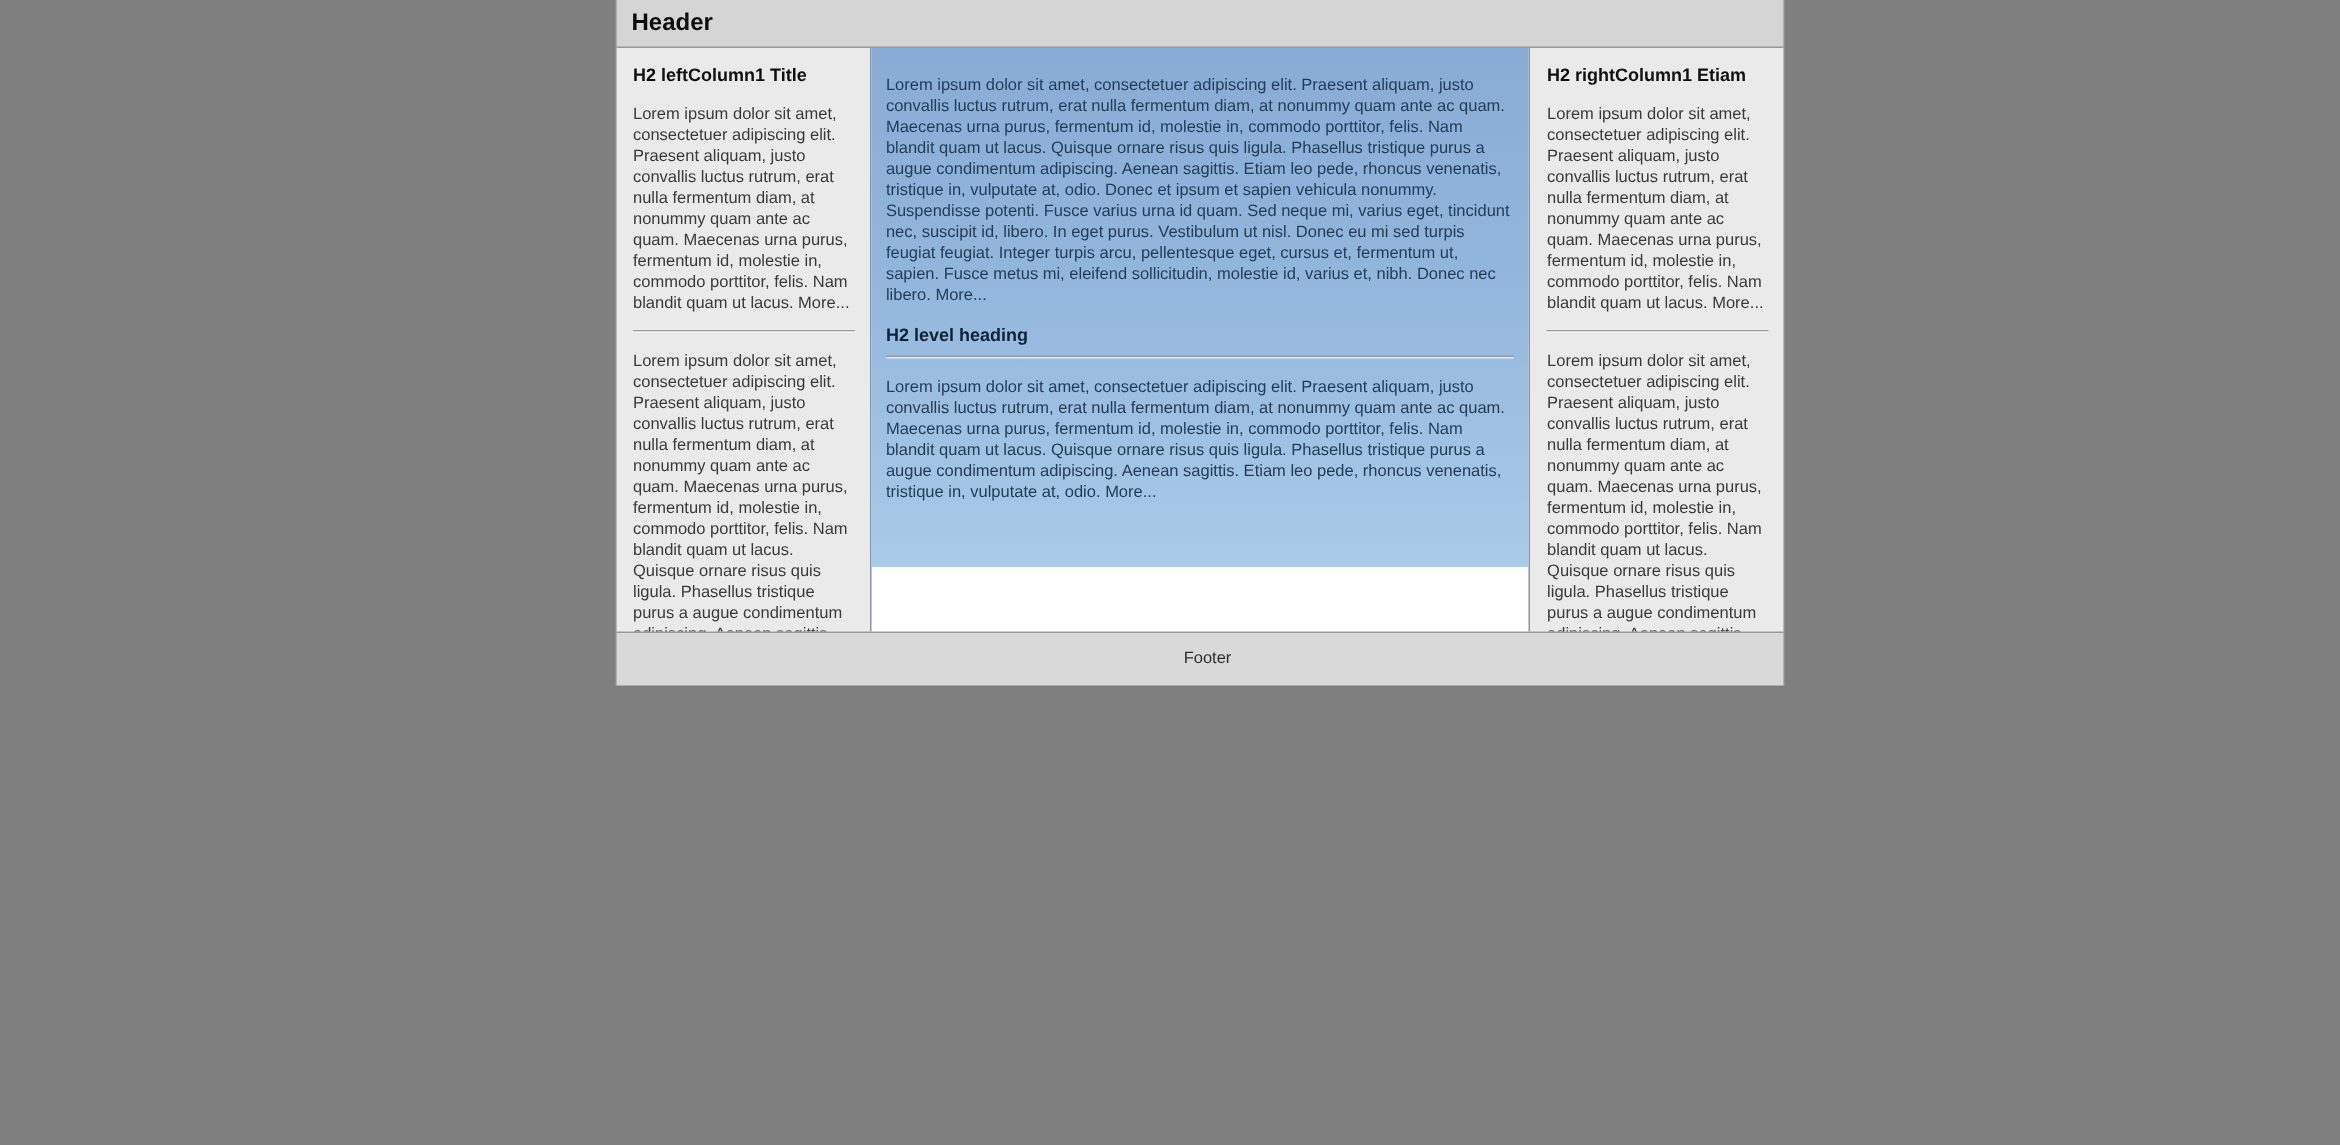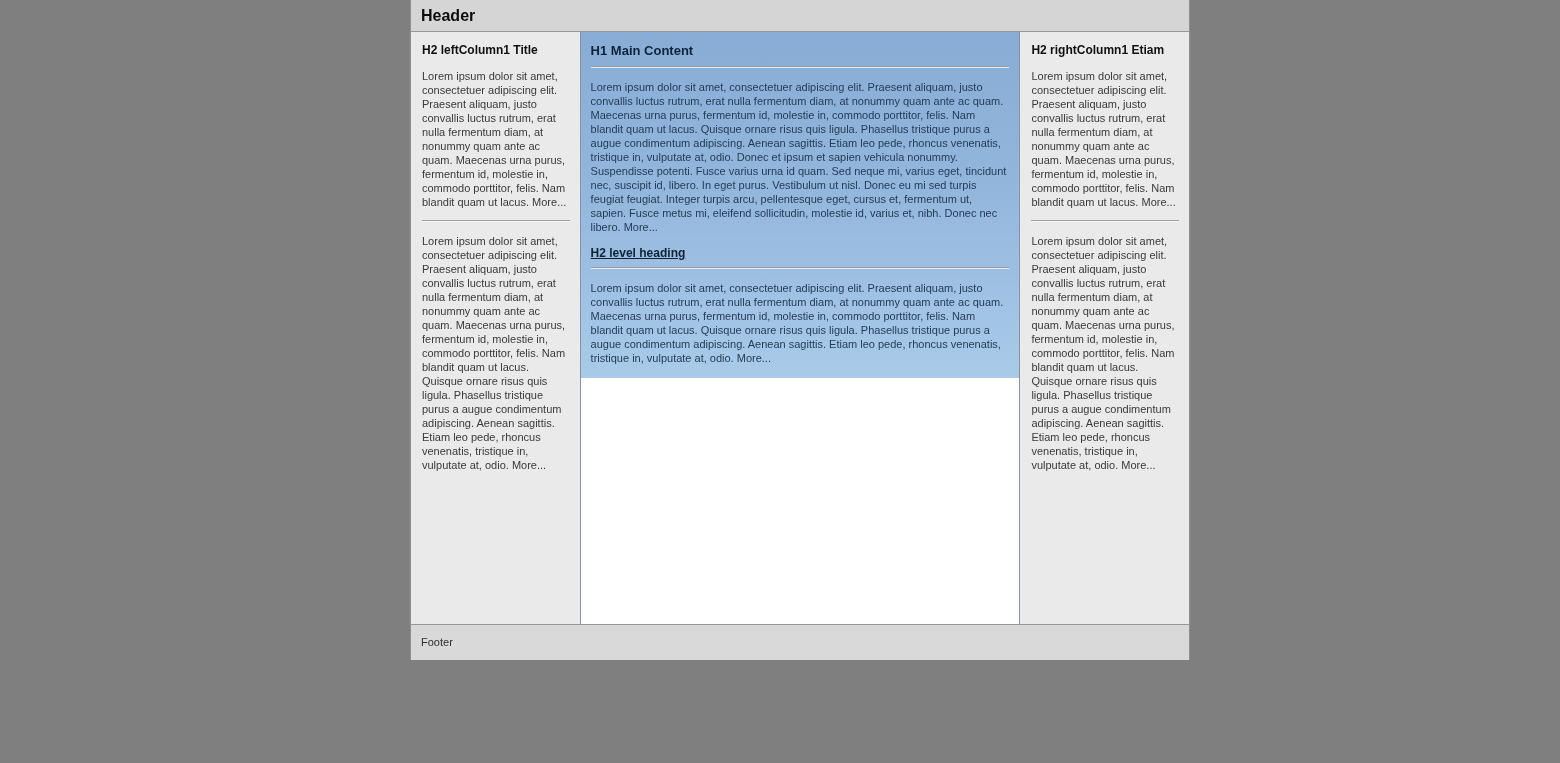--- a/index.html
+++ b/index.html
@@ -24,21 +24,21 @@
     padding: 6px 0 0 10px;
   }
   .header h1 {
     margin: 0;
     font-size: 16px;
     line-height: 19px;
     font-weight: bold;
     color: #0d0d0d;
   }
   
-  .row { display: flex; height: 592px; align-items: stretch; }
+  .row { display: flex; height: 389px; align-items: stretch; }
   .side-col {
     width: 169px;
     background: #eaeaea;
     padding: 0 10px 0 11px;
     overflow: hidden;
   }
   .side-col h2 {
     font-size: 12px;
     font-weight: bold;
     color: #101010;
@@ -76,21 +76,20 @@
     padding-bottom: 8px;
     border-bottom: 2px groove #e4edf6;
   }
   .main-content h2 {
     font-size: 12px;
     font-weight: bold;
     color: #0e2338;
     margin: 12px 0 0;
     padding-bottom: 7px;
     border-bottom: 2px groove #e4edf6;
-    text-decoration: underline;
   }
   .main-content p {
     font-size: 11px;
     line-height: 14px;
     color: #243d57;
     margin: 12px 0 0;
   }
   .more-link {
     font-weight: normal;
     color: inherit;
@@ -98,20 +97,21 @@
     cursor: pointer;
   }
   
   .footer {
     height: 36px;
     background: #d9d9d9;
     border-top: 1px solid #989898;
     padding: 11px 0 0 10px;
     font-size: 11px;
     color: #2e2e2e;
+    text-align: center;
   }
 </style>
 </head>
 <body>
 
 <div class="canvas">
   <div class="wrapper">
 
     <div class="header">
       <h1>Header</h1>
@@ -121,21 +121,20 @@
 
       <div class="side-col">
         <h2>H2 leftColumn1 Title</h2>
         <p><span>Lorem ipsum dolor sit amet, consectetuer adipiscing elit. Praesent aliquam, justo convallis luctus rutrum, erat nulla fermentum diam, at nonummy quam ante ac quam. Maecenas urna purus, fermentum id, molestie in, commodo porttitor, felis. Nam blandit quam ut lacus.</span> <a class="more-link">More...</a></p>
         <hr>
         <p><span>Lorem ipsum dolor sit amet, consectetuer adipiscing elit. Praesent aliquam, justo convallis luctus rutrum, erat nulla fermentum diam, at nonummy quam ante ac quam. Maecenas urna purus, fermentum id, molestie in, commodo porttitor, felis. Nam blandit quam ut lacus. Quisque ornare risus quis ligula. Phasellus tristique purus a augue condimentum adipiscing. Aenean sagittis. Etiam leo pede, rhoncus venenatis, tristique in, vulputate at, odio.</span> <a class="more-link">More...</a></p>
       </div>
 
       <div class="main-col">
         <div class="main-content">
-          <h1>H1 Main Content</h1>
           <p><span>Lorem ipsum dolor sit amet, consectetuer adipiscing elit. Praesent aliquam, justo convallis luctus rutrum, erat nulla fermentum diam, at nonummy quam ante ac quam. Maecenas urna purus, fermentum id, molestie in, commodo porttitor, felis. Nam blandit quam ut lacus. Quisque ornare risus quis ligula. Phasellus tristique purus a augue condimentum adipiscing. Aenean sagittis. Etiam leo pede, rhoncus venenatis, tristique in, vulputate at, odio. Donec et ipsum et sapien vehicula nonummy. Suspendisse potenti. Fusce varius urna id quam. Sed neque mi, varius eget, tincidunt nec, suscipit id, libero. In eget purus. Vestibulum ut nisl. Donec eu mi sed turpis feugiat feugiat. Integer turpis arcu, pellentesque eget, cursus et, fermentum ut, sapien. Fusce metus mi, eleifend sollicitudin, molestie id, varius et, nibh. Donec nec libero.</span> <a class="more-link">More...</a></p>
           <h2>H2 level heading</h2>
           <p><span>Lorem ipsum dolor sit amet, consectetuer adipiscing elit. Praesent aliquam, justo convallis luctus rutrum, erat nulla fermentum diam, at nonummy quam ante ac quam. Maecenas urna purus, fermentum id, molestie in, commodo porttitor, felis. Nam blandit quam ut lacus. Quisque ornare risus quis ligula. Phasellus tristique purus a augue condimentum adipiscing. Aenean sagittis. Etiam leo pede, rhoncus venenatis, tristique in, vulputate at, odio.</span> <a class="more-link">More...</a></p>
         </div>
       </div>
 
       <div class="side-col">
         <h2>H2 rightColumn1 Etiam</h2>
         <p><span>Lorem ipsum dolor sit amet, consectetuer adipiscing elit. Praesent aliquam, justo convallis luctus rutrum, erat nulla fermentum diam, at nonummy quam ante ac quam. Maecenas urna purus, fermentum id, molestie in, commodo porttitor, felis. Nam blandit quam ut lacus.</span> <a class="more-link">More...</a></p>
         <hr>

